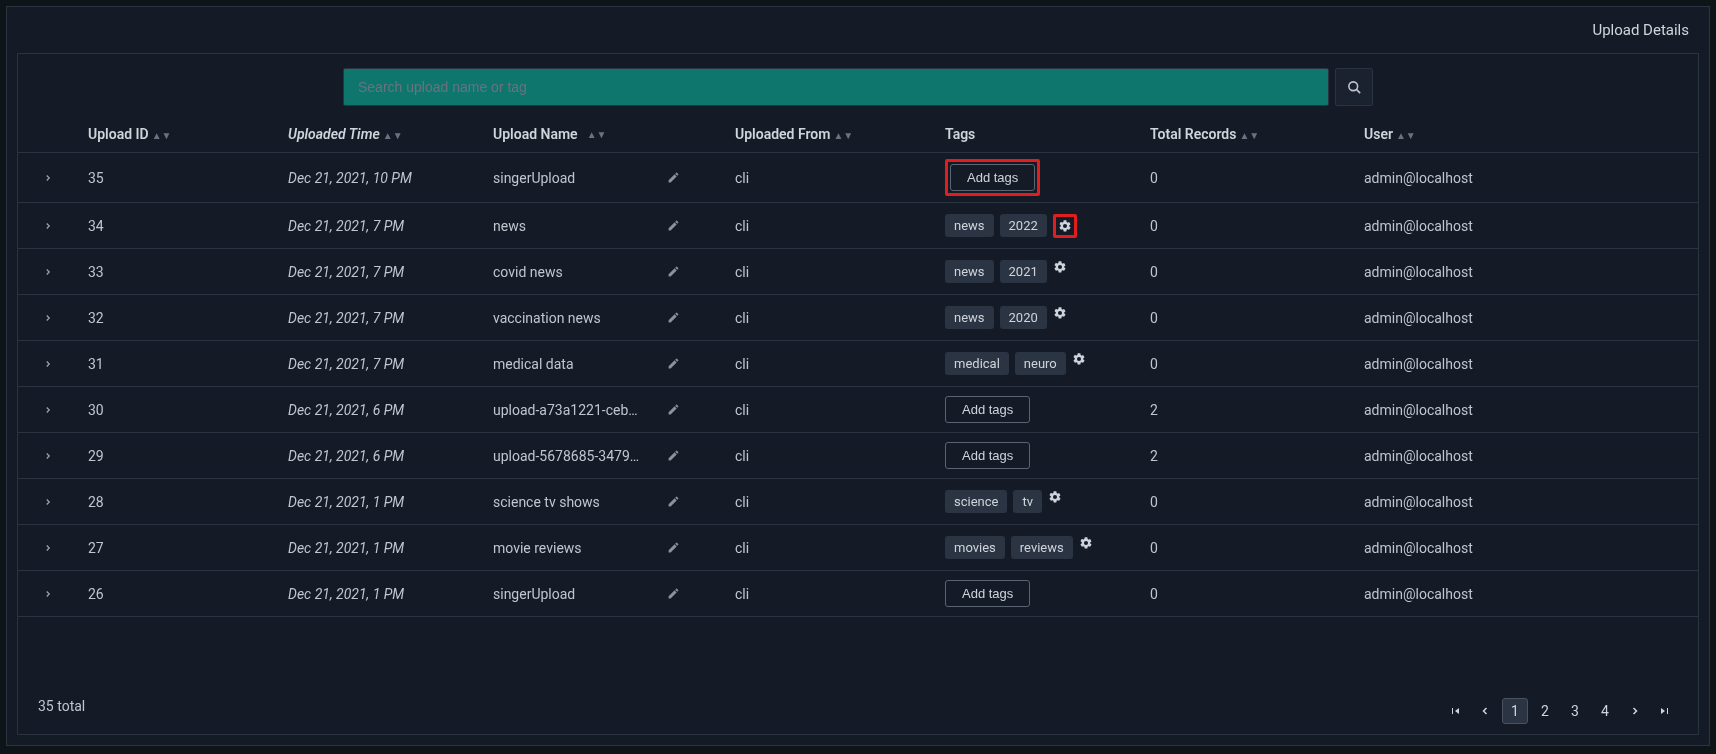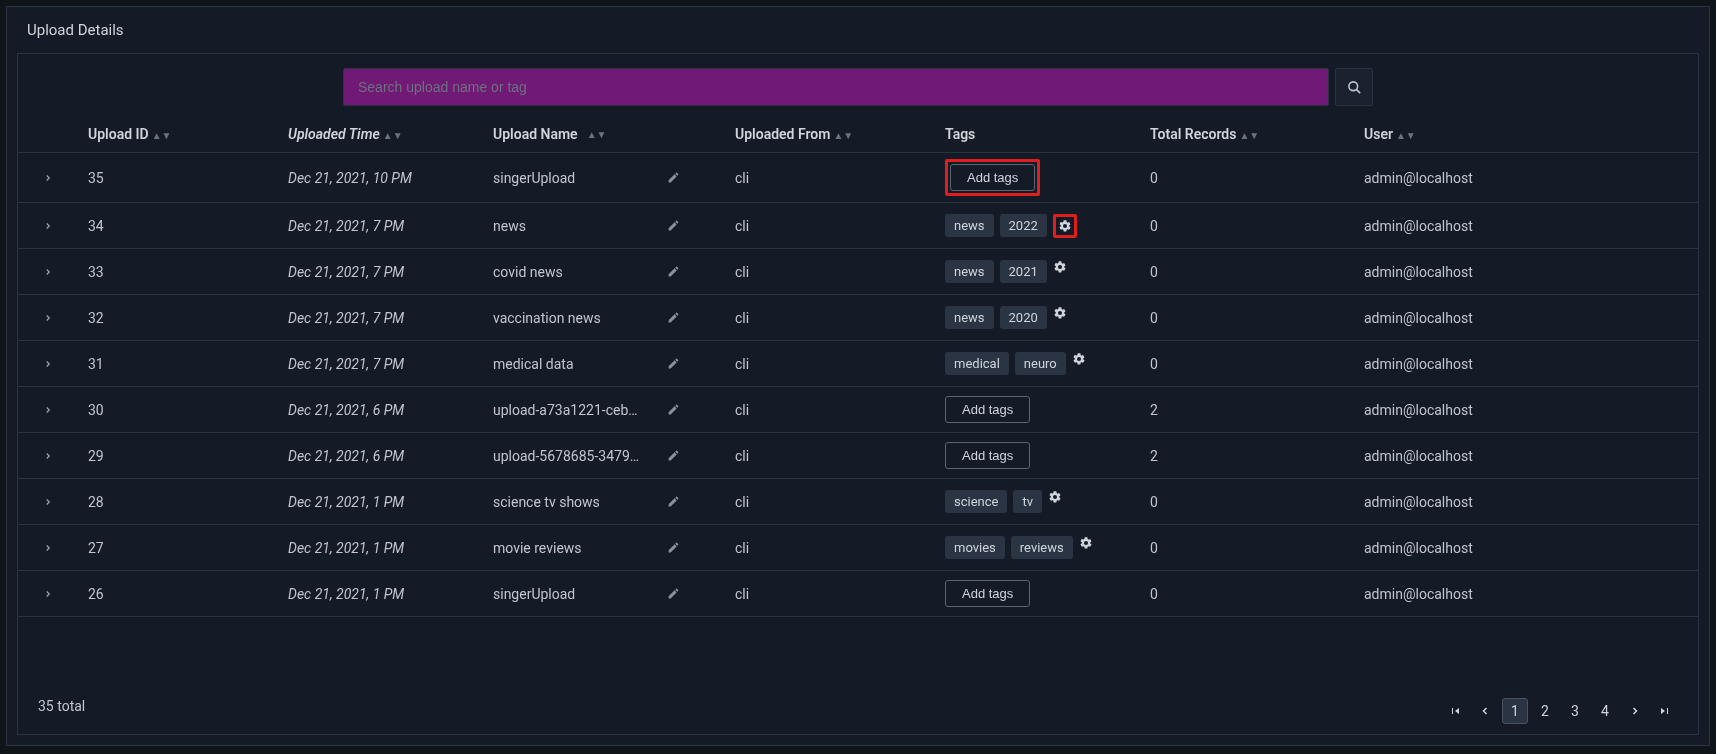--- a/index.html
+++ b/index.html
@@ -18,20 +18,21 @@
     margin: 6px;
     background: #141b26;
     height: 740px;
     display: flex;
     flex-direction: column;
   }
   .panel-header {
     padding: 14px 20px;
     font-size: 15px;
     color: #d0d4db;
+    text-align: right;
   }
   .panel-body {
     border: 1px solid #2a3340;
     margin: 0 10px 10px 10px;
     flex: 1;
     display: flex;
     flex-direction: column;
     overflow: hidden;
   }
   .search-row {
@@ -39,21 +40,21 @@
     justify-content: center;
     padding: 14px 0 10px 0;
   }
   .search-wrap {
     display: flex;
     gap: 6px;
     width: 1030px;
   }
   .search-input {
     flex: 1;
-    background: #701a75;
+    background: #0f766e;
     border: 1px solid #2a3340;
     color: #c0c5ce;
     padding: 10px 14px;
     font-size: 14px;
     outline: none;
     border-radius: 2px;
   }
   .search-input::placeholder { color: #6a7280; }
   .search-btn {
     width: 38px;

